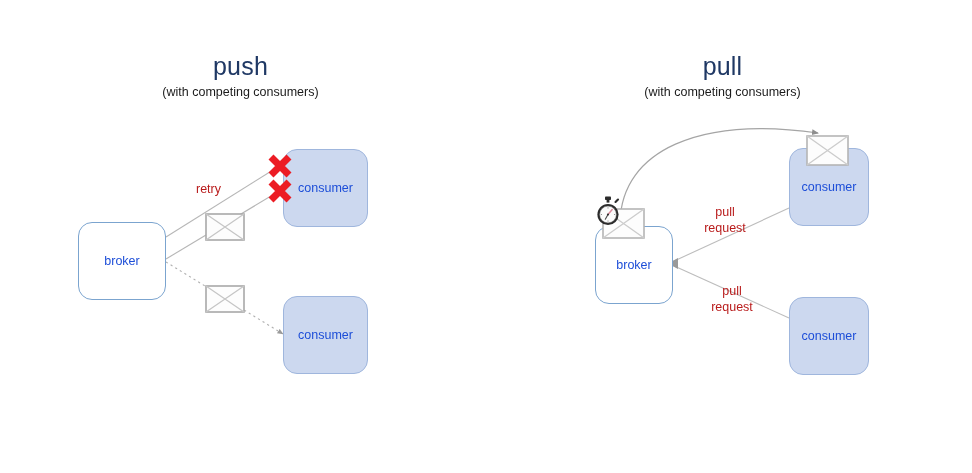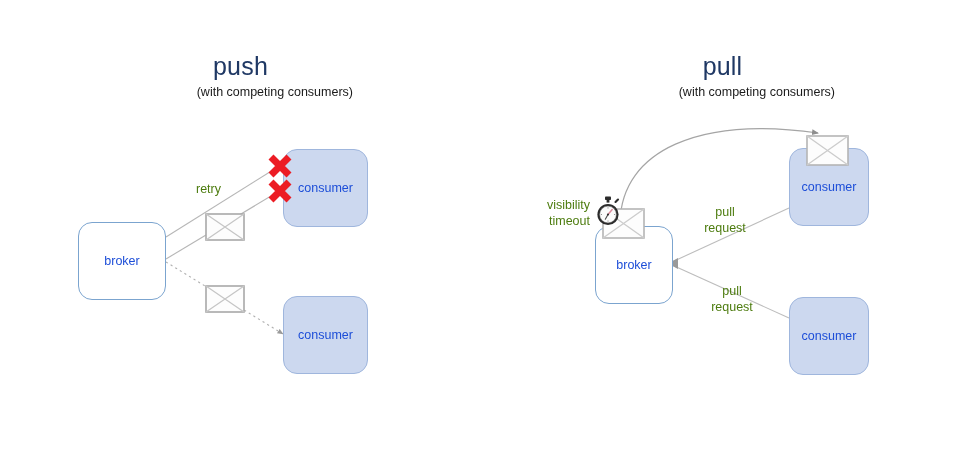--- a/index.html
+++ b/index.html
@@ -30,21 +30,21 @@
     position: absolute;
     text-align: center;
     color: #1f3864;
     font-size: 25px;
     font-weight: 400;
     letter-spacing: 0.2px;
     white-space: nowrap;
   }
   .subtitle {
     position: absolute;
-    text-align: right;
+    text-align: center;
     color: #1a1a1a;
     font-size: 12.5px;
     white-space: nowrap;
   }
   .node {
     position: absolute;
     box-sizing: border-box;
     border-radius: 14px;
     display: flex;
     align-items: center;
@@ -56,21 +56,21 @@
     background: #ffffff;
     border: 1.4px solid #7ba4cf;
   }
   .node-consumer {
     background: #ccd8ef;
     border: 1.4px solid #9fb6dd;
   }
   .edge-label {
     position: absolute;
     font-size: 12.5px;
-    color: #4d7c0f;
+    color: #b91c1c;
     text-align: center;
     line-height: 1.25;
     white-space: nowrap;
   }
   .edge-label.right-al {
     text-align: right;
   }
   .envelope {
     position: absolute;
   }
@@ -198,24 +198,20 @@
     <circle cx="14" cy="18.5" r="8.4" fill="none" stroke="#555" stroke-width="0.5"></circle>
     <line x1="14" y1="18.5" x2="18.2" y2="13.6" stroke="#d98b9b" stroke-width="1.5" stroke-linecap="round"></line>
     <line x1="14" y1="18.5" x2="11.3" y2="23.2" stroke="#4a4a4a" stroke-width="1.1" stroke-linecap="round"></line>
     <circle cx="14" cy="18.5" r="1.1" fill="#333"></circle>
     <line x1="14" y1="11.3" x2="14" y2="12.5" stroke="#777" stroke-width="0.8"></line>
     <line x1="14" y1="24.5" x2="14" y2="25.7" stroke="#777" stroke-width="0.8"></line>
     <line x1="6.8" y1="18.5" x2="8" y2="18.5" stroke="#777" stroke-width="0.8"></line>
     <line x1="20" y1="18.5" x2="21.2" y2="18.5" stroke="#777" stroke-width="0.8"></line>
   </svg>
 
-  <div class="edge-label right-al" style="left:520px; top:198px; width:70px;">
-    <div>visibility</div>
-    <div>timeout</div>
-  </div>
 
   <div class="edge-label" style="left:693px; top:205px; width:64px;">
     <div>pull</div>
     <div>request</div>
   </div>
 
   <div class="edge-label" style="left:700px; top:284px; width:64px;">
     <div>pull</div>
     <div>request</div>
   </div>

